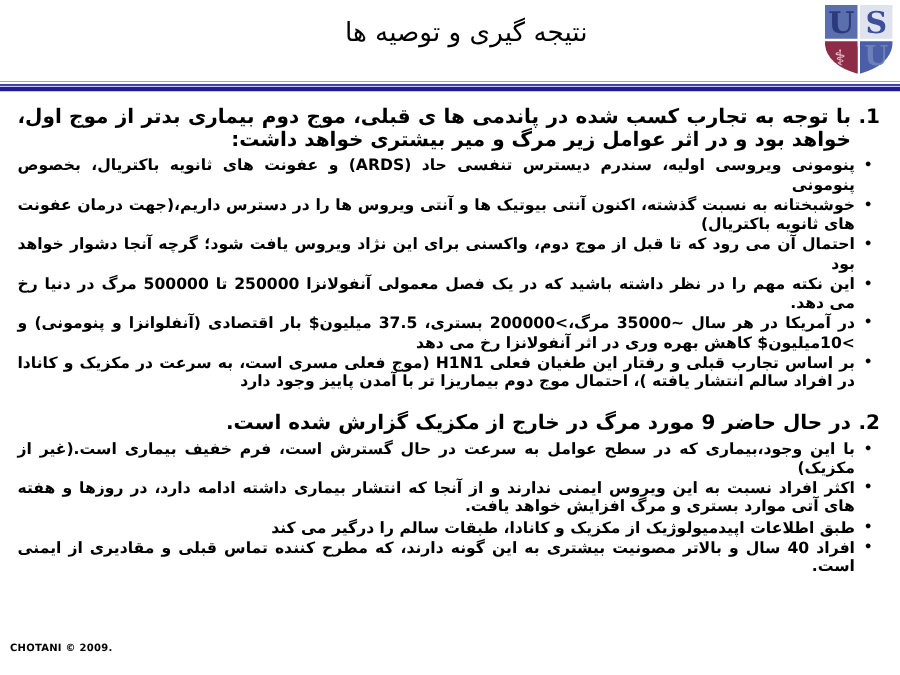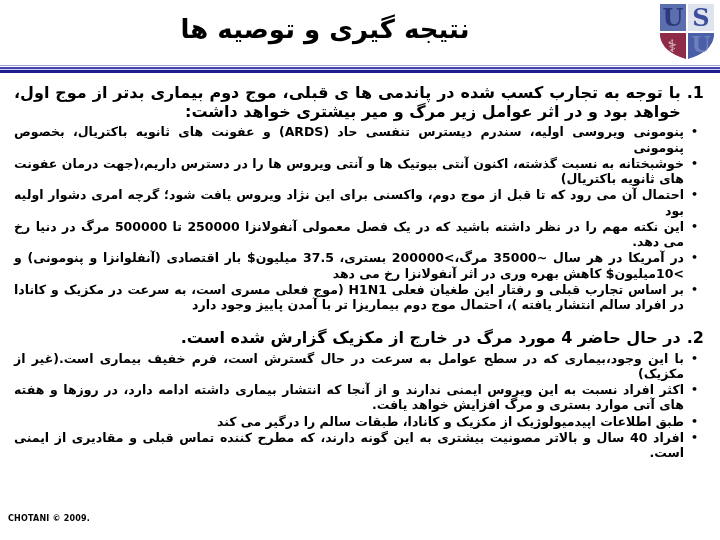--- a/index.html
+++ b/index.html
@@ -4,22 +4,23 @@
 <style>
   html,body{margin:0;padding:0;}
   body{
     width:720px;height:540px;overflow:hidden;background:#ffffff;
     font-family:"DejaVu Sans",sans-serif;color:#000000;position:relative;
   }
   
   .header{position:relative;height:64px;}
   .title{
     position:absolute;top:14px;left:0;width:650px;
-    text-align:center;font-size:26px;font-weight:bold;direction:rtl;
+    text-align:center;font-size:21px;font-weight:normal;direction:rtl;
     letter-spacing:0;
+    padding-left:48px;
   }
   .logo{position:absolute;top:2px;right:4px;width:58px;height:60px;}
   
   .separator{
     height:9px;width:720px;
     background:linear-gradient(to bottom,
       #ffffff 0 1px,
       #a0a0d8 1px 2px,
       #ffffff 2px 3px,
       #4444aa 3px 5px,
@@ -92,40 +93,40 @@
         <li>
           <span class="bmark">•</span>
           <span class="btext">پنومونی ویروسی اولیه، سندرم دیسترس تنفسی حاد (ARDS) و عفونت های ثانویه باکتریال، بخصوص پنومونی</span>
         </li>
         <li>
           <span class="bmark">•</span>
           <span class="btext">خوشبختانه به نسبت گذشته، اکنون آنتی بیوتیک ها و آنتی ویروس ها را در دسترس داریم،(جهت درمان عفونت های ثانویه باکتریال)</span>
         </li>
         <li>
           <span class="bmark">•</span>
-          <span class="btext">احتمال آن  می رود که تا قبل از موج دوم، واکسنی برای این نژاد ویروس یافت شود؛ گرچه امری دشوار اولیه بود</span>
+          <span class="btext">احتمال آن  می رود که تا قبل از موج دوم، واکسنی برای این نژاد ویروس یافت شود؛ گرچه آنجا دشوار خواهد بود</span>
         </li>
         <li>
           <span class="bmark">•</span>
           <span class="btext">این نکته مهم را در نظر داشته باشید که در یک فصل معمولی آنفولانزا 250000 تا 500000 مرگ در دنیا رخ می دهد.</span>
         </li>
         <li>
           <span class="bmark">•</span>
           <span class="btext">در آمریکا در هر سال ~35000 مرگ،&gt;200000 بستری، 37.5 میلیون$ بار اقتصادی  (آنفلوانزا و پنومونی) و  &gt;10میلیون$  کاهش بهره وری در اثر آنفولانزا رخ می دهد</span>
         </li>
         <li>
           <span class="bmark">•</span>
           <span class="btext">بر اساس تجارب قبلی و رفتار این طغیان فعلی H1N1 (موج فعلی مسری است، به سرعت در مکزیک و کانادا در افراد سالم انتشار یافته )، احتمال موج دوم بیماریزا تر با آمدن پاییز وجود دارد</span>
         </li>
       </ul>
     </section>
     <section class="sec">
       <div class="sec-h">
         <span class="sec-num">2.</span>
-        <span class="sec-t">در حال حاضر 4 مورد مرگ در خارج از مکزیک  گزارش شده است.</span>
+        <span class="sec-t">در حال حاضر 9 مورد مرگ در خارج از مکزیک  گزارش شده است.</span>
       </div>
       <ul class="blist">
         <li>
           <span class="bmark">•</span>
           <span class="btext">با این وجود،بیماری که در سطح عوامل به سرعت در حال گسترش است، فرم خفیف بیماری است.(غیر از مکزیک)</span>
         </li>
         <li>
           <span class="bmark">•</span>
           <span class="btext">اکثر افراد نسبت به این ویروس ایمنی ندارند و از آنجا که انتشار بیماری داشته ادامه دارد، در روزها و هفته های آتی موارد بستری و مرگ افزایش خواهد یافت.</span>
         </li>

